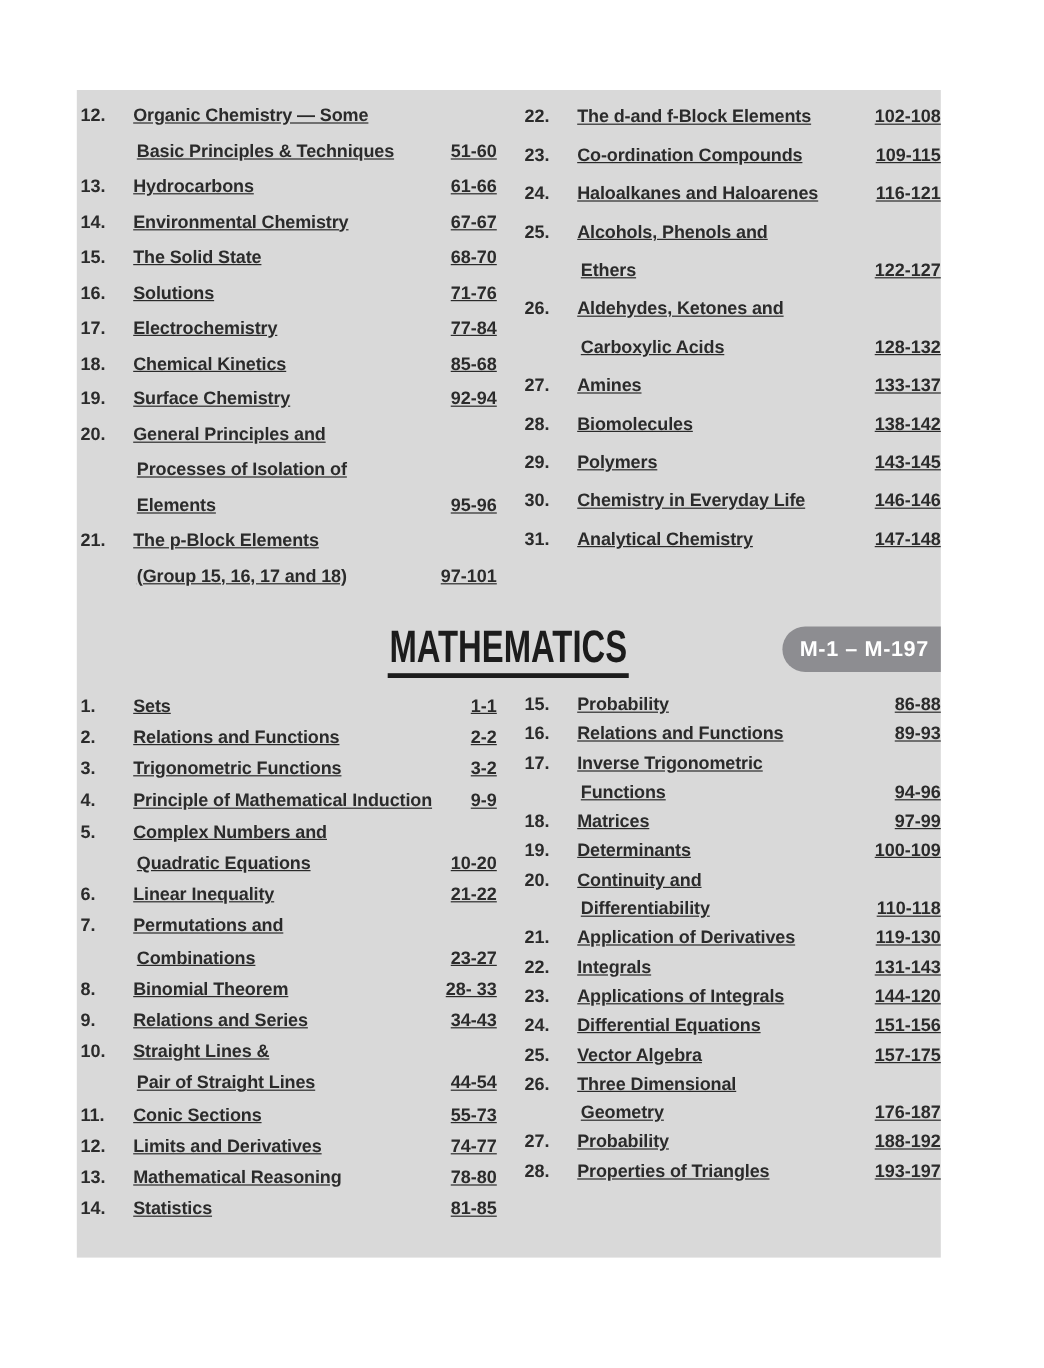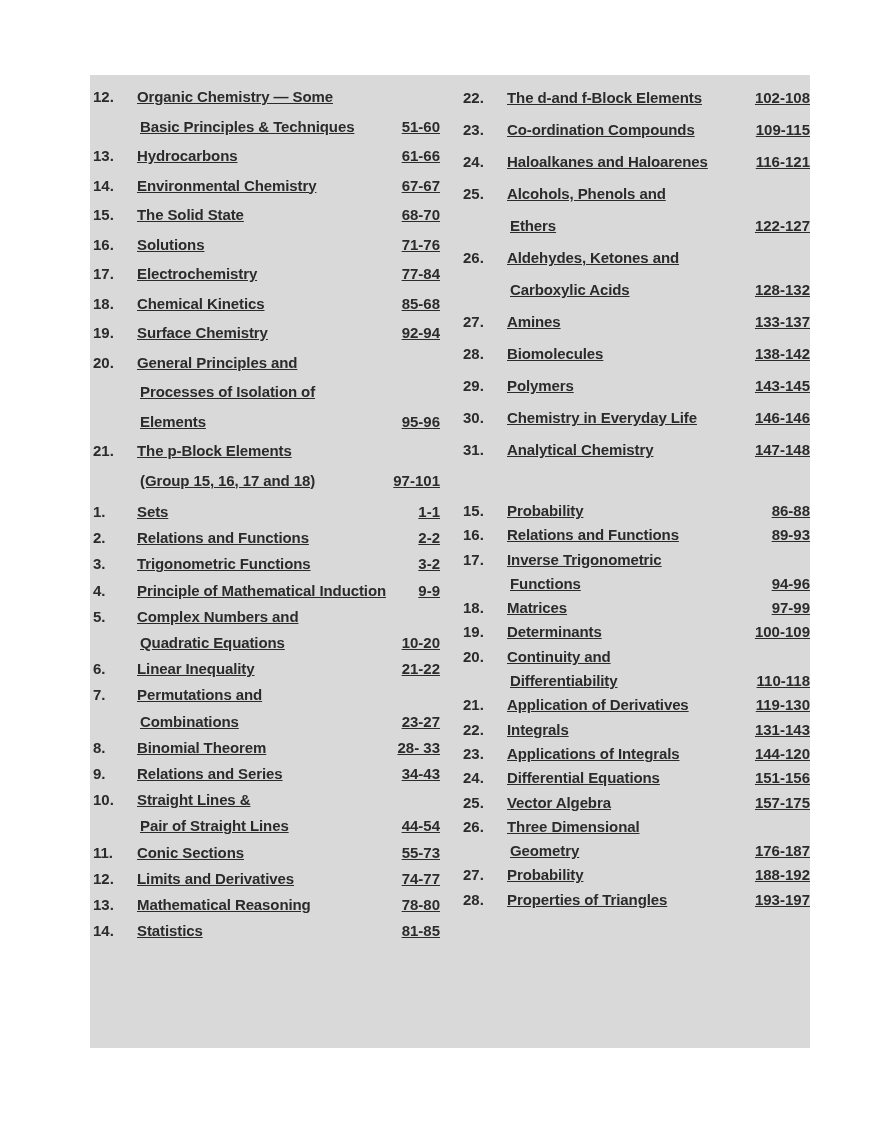--- a/index.html
+++ b/index.html
@@ -8,21 +8,21 @@
     background:#ffffff;overflow:hidden;
     font-family:"Liberation Sans",sans-serif;
   }
   .edge-label{
     position:absolute;top:6px;right:1px;
     transform:rotate(-90deg);transform-origin:top right;
     font-size:15px;font-weight:700;color:#111;letter-spacing:.5px;
     white-space:nowrap;
   }
   .panel{
-    position:absolute;left:90px;top:75px;width:720px;height:973px;
+    position:absolute;left:64px;top:75px;width:720px;height:973px;
     box-sizing:border-box;padding:7px 0 0 0;
   }
   .section{display:flex;gap:23px;padding-left:3px;padding-right:0;}
   .col{width:347px;box-sizing:border-box;}
   .row{display:flex;align-items:flex-start;}
   .num{width:44px;flex:0 0 44px;font-weight:700;}
   .body{flex:1;min-width:0;text-decoration:underline;}
   .line{display:flex;white-space:nowrap;font-weight:700;}
   .line.cont{padding-left:3px;}
   .t{letter-spacing:-0.1px;}
@@ -250,20 +250,24 @@
           <div class="body">
             <div class="line">
               <span class="t">Analytical Chemistry</span>
               <span class="pg">147-148</span>
             </div>
           </div>
         </div>
       </div>
   </div>
 
+  <div class="math-header">
+    <span class="math-title" style="color: rgb(28, 28, 28);">MATHEMATICS</span>
+    <div class="badge" style="background: rgb(141, 141, 145); color: rgb(255, 255, 255);">M-1 – M-197</div>
+  </div>
 
   <div class="section math-section">
     <div class="col math-l">
         <div class="row">
           <div class="num">1.</div>
           <div class="body">
             <div class="line">
               <span class="t">Sets</span>
               <span class="pg">1-1</span>
             </div>

